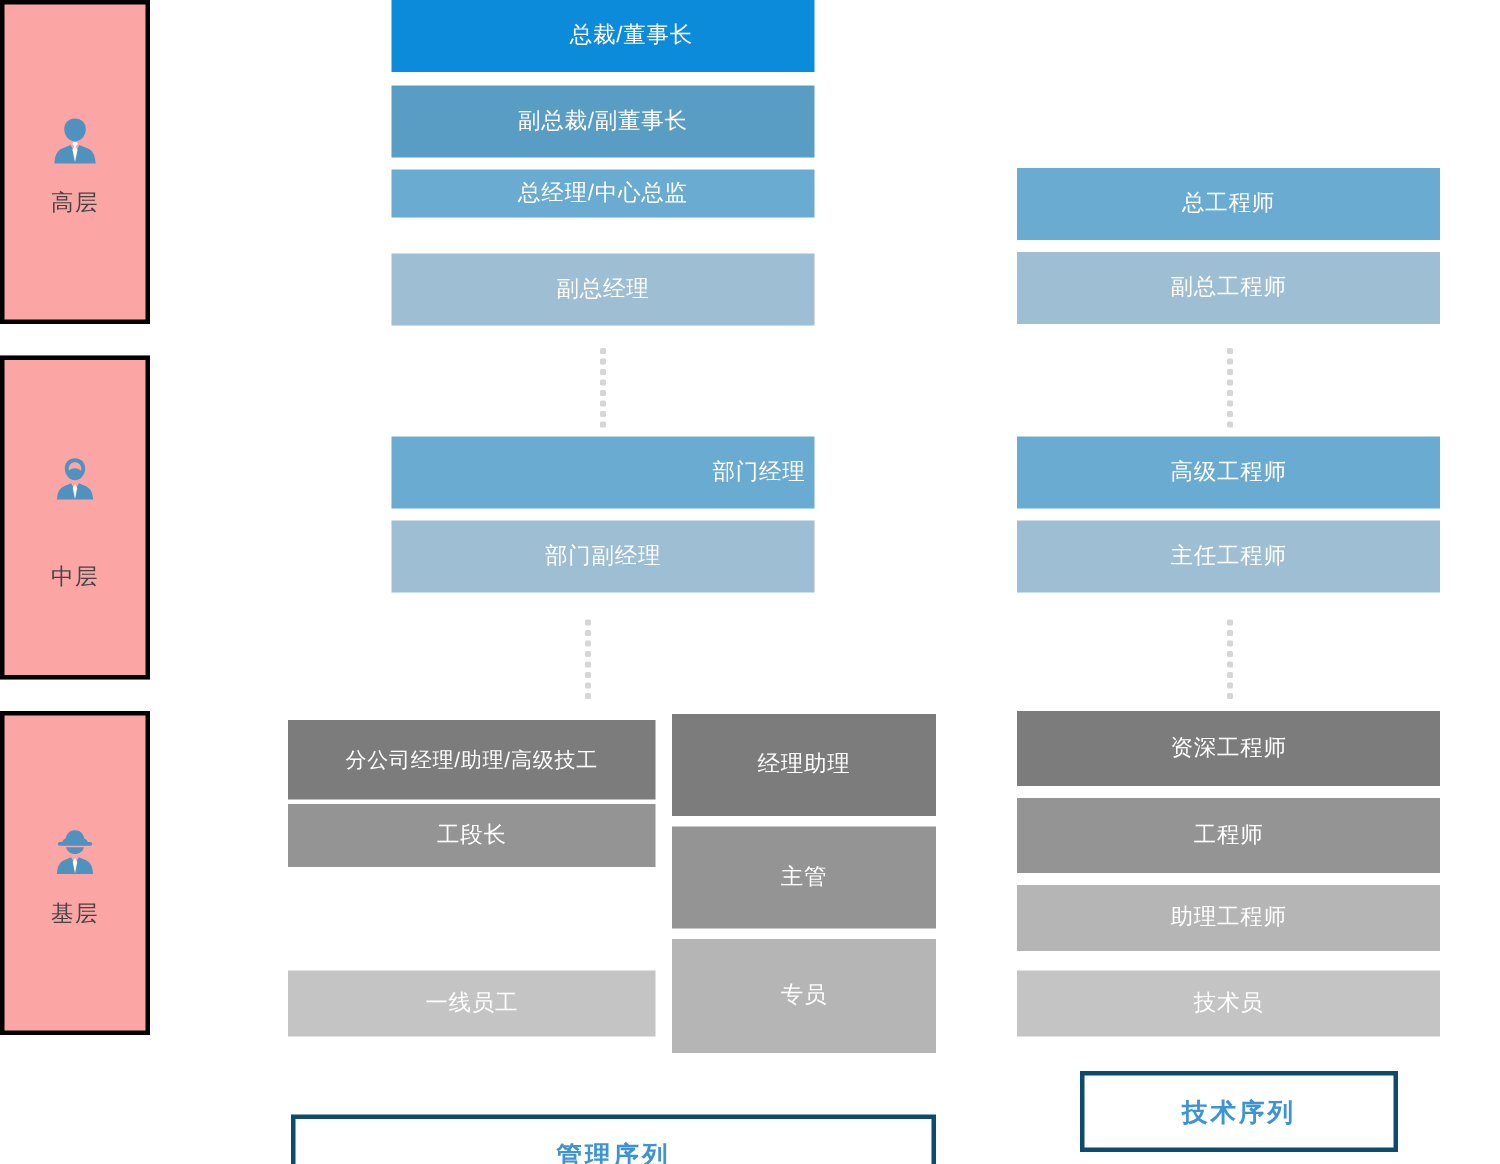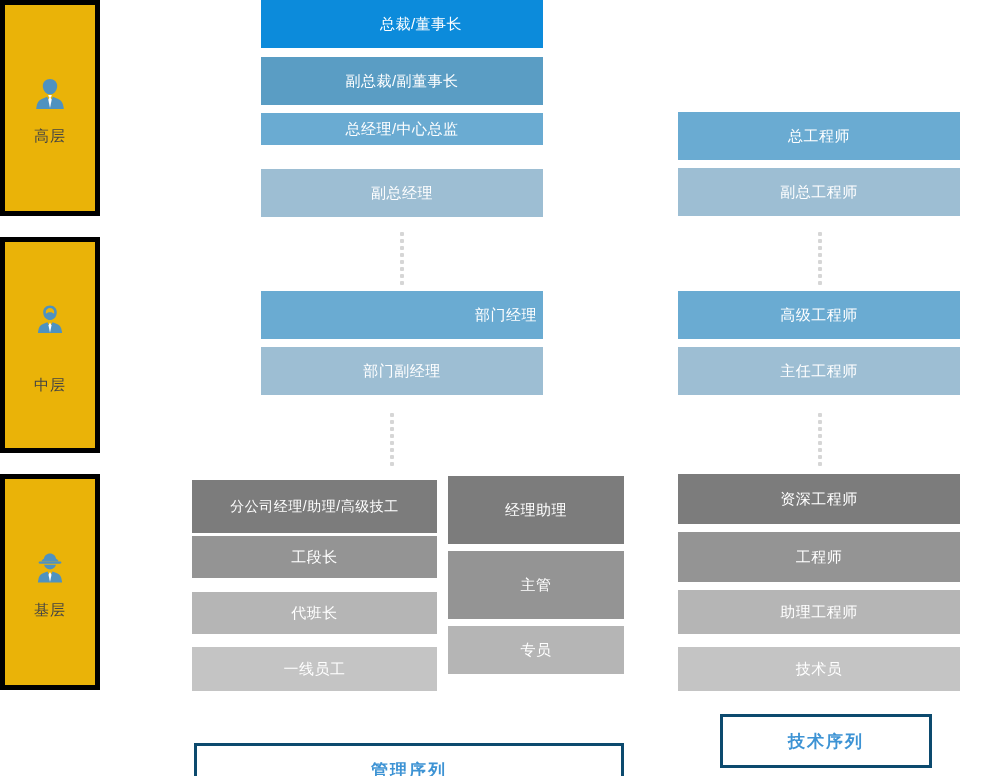--- a/index.html
+++ b/index.html
@@ -19,22 +19,22 @@
     height: 776px;
     overflow: hidden;
     background: #ffffff;
   }
 
   
   .abs { position: absolute; box-sizing: border-box; }
 
   
   .level-card {
-    border: 5px solid #000000;
-    background: #eab308;
+    border: 3px solid #000000;
+    background: #fca5a5;
     display: flex;
     flex-direction: column;
     align-items: center;
     justify-content: center;
   }
   .level-icon {
     width: 40px;
     height: 40px;
     display: block;
     margin-bottom: 14px;
@@ -170,34 +170,31 @@
       <i></i>
       <i></i>
   </div>
 
   <div class="abs role" style="left:192px; top:480px; width:245px; height:53px; background:#7c7c7c; font-size:14px;">
     <span>分公司经理/助理/高级技工</span>
   </div>
   <div class="abs role" style="left:192px; top:536px; width:245px; height:42px; background:#949494;">
     <span>工段长</span>
   </div>
-  <div class="abs role" style="left:192px; top:592px; width:245px; height:42px; background:#b5b5b5;">
-    <span>代班长</span>
-  </div>
   <div class="abs role" style="left:192px; top:647px; width:245px; height:44px; background:#c4c4c4;">
     <span>一线员工</span>
   </div>
 
   <div class="abs role" style="left:448px; top:476px; width:176px; height:68px; background:#7c7c7c;">
     <span>经理助理</span>
   </div>
   <div class="abs role" style="left:448px; top:551px; width:176px; height:68px; background:#949494;">
     <span>主管</span>
   </div>
-  <div class="abs role" style="left:448px; top:626px; width:176px; height:48px; background:#b5b5b5;">
+  <div class="abs role" style="left:448px; top:626px; width:176px; height:76px; background:#b5b5b5;">
     <span>专员</span>
   </div>
 
   <div class="abs role" style="left:678px; top:112px; width:282px; height:48px; background:#6aabd2;">
     <span>总工程师</span>
   </div>
   <div class="abs role" style="left:678px; top:168px; width:282px; height:48px; background:#9dbed3;">
     <span>副总工程师</span>
   </div>
 

